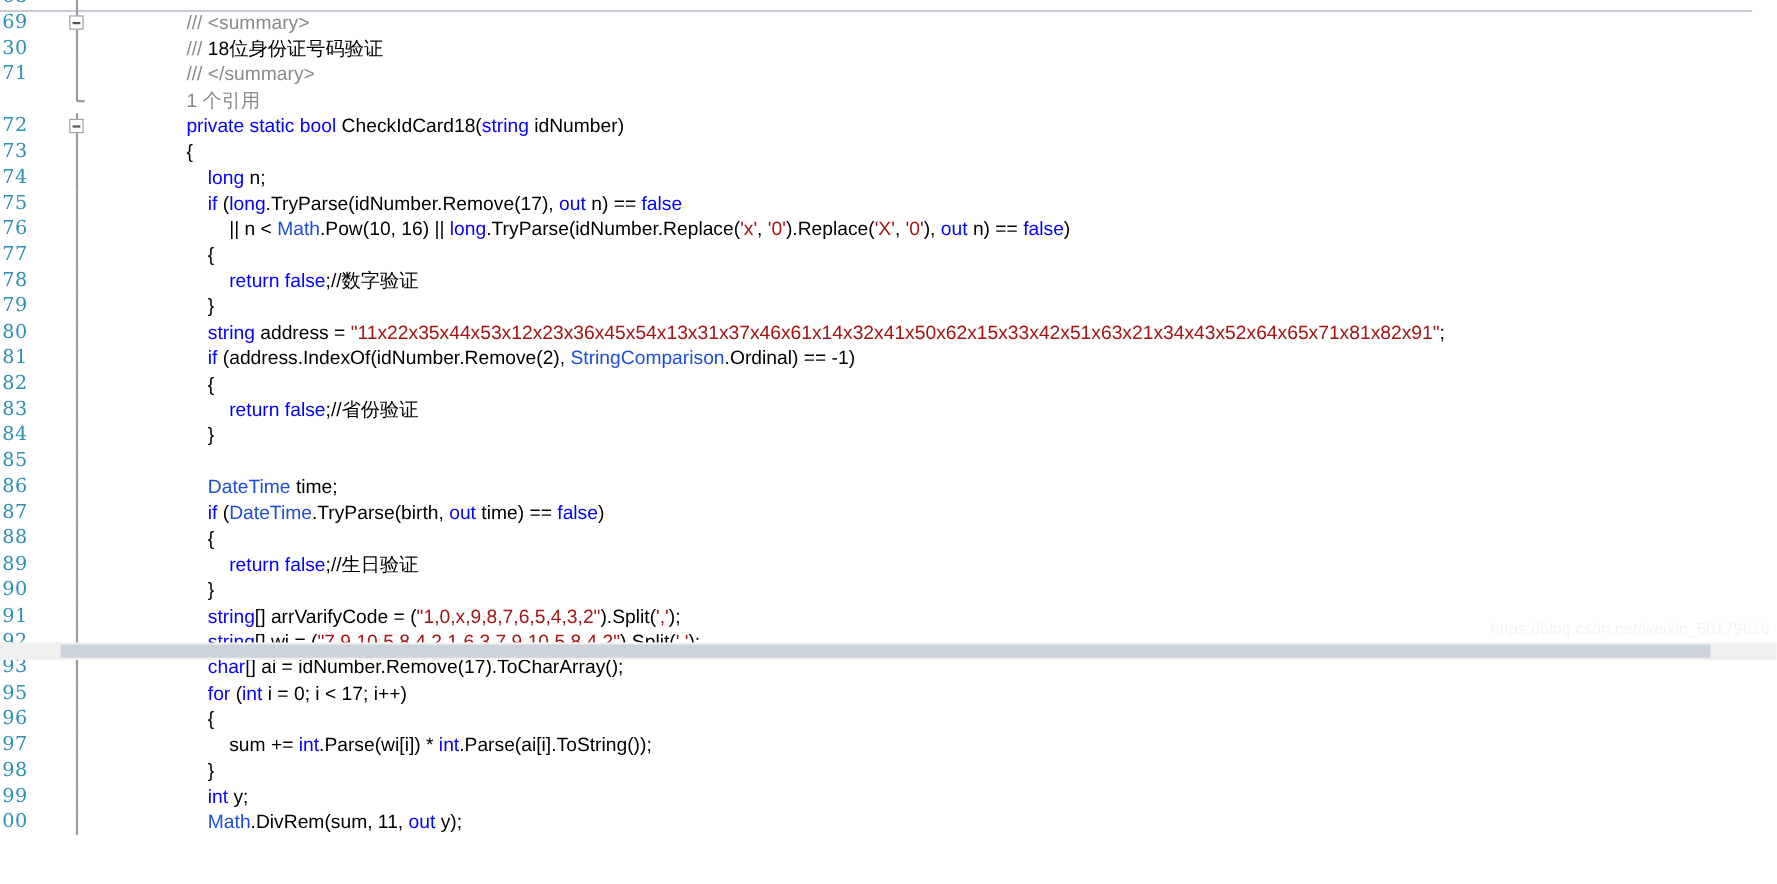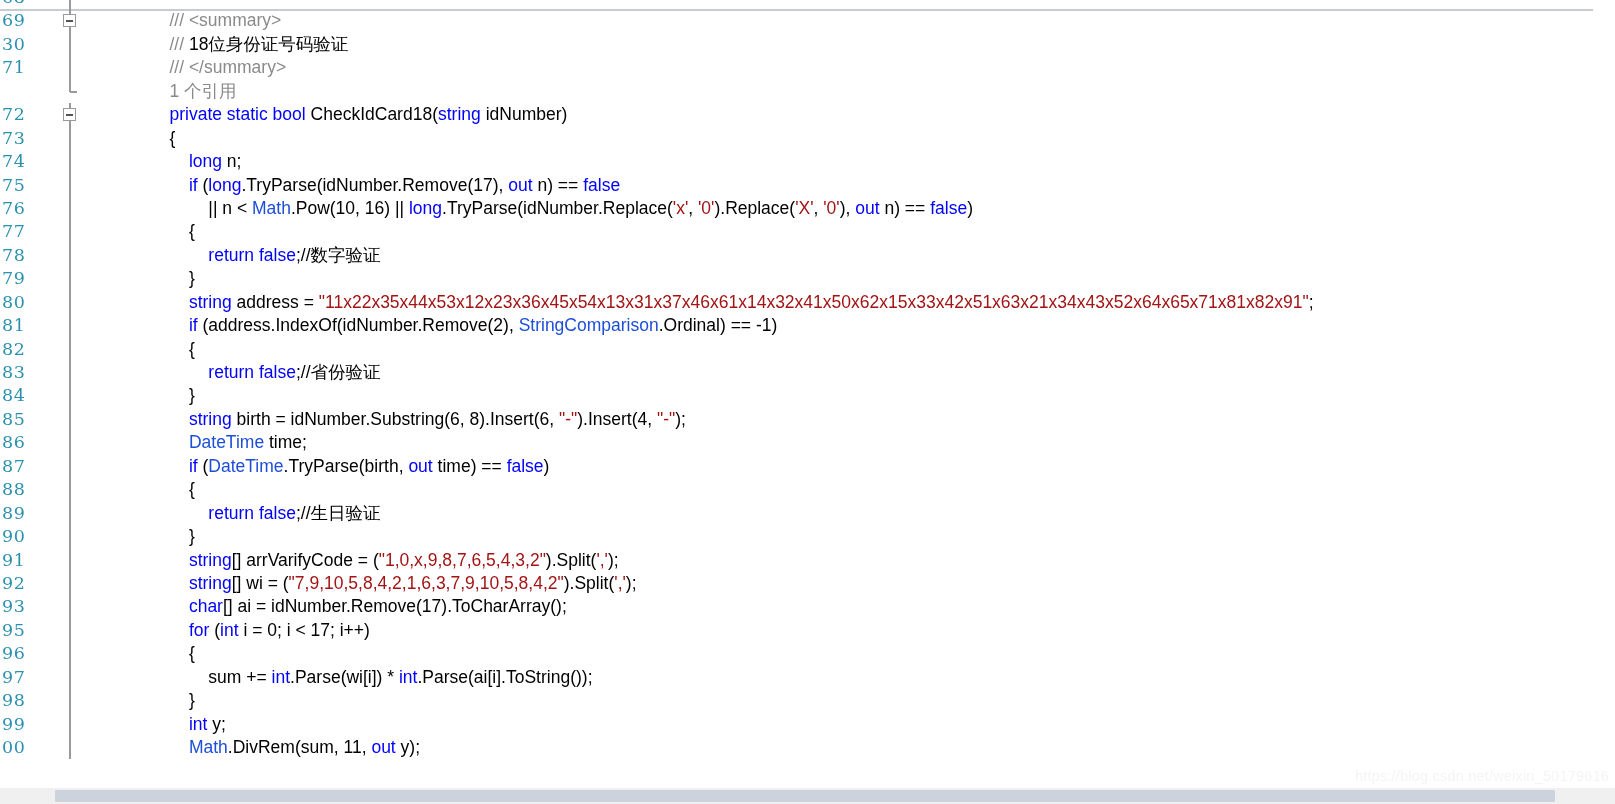--- a/index.html
+++ b/index.html
@@ -10,21 +10,21 @@
   body {
     width: 1615px;
     height: 804px;
     overflow: hidden;
     font-family: "DejaVu Serif", "Liberation Serif", serif;
   }
 
   #editor {
     position: relative;
     width: 1615px;
-    height: 804px;
+    height: 600px;
     background: #ffffff;
   }
 
   
   .top-rule {
     position: absolute;
     left: 0;
     top: 9px;
     width: 1593px;
     height: 2px;
@@ -181,21 +181,21 @@
       <div class="row"><div class="lineno">75</div><div class="foldcol"><div class="foldline"></div></div><div class="code"><span class="pln">        </span><span class="kw">if</span><span class="pln"> (</span><span class="kw">long</span><span class="pln">.TryParse(idNumber.Remove(17), </span><span class="kw">out</span><span class="pln"> n) == </span><span class="kw">false</span></div></div>
       <div class="row"><div class="lineno">76</div><div class="foldcol"><div class="foldline"></div></div><div class="code"><span class="pln">            || n &lt; </span><span class="typ">Math</span><span class="pln">.Pow(10, 16) || </span><span class="kw">long</span><span class="pln">.TryParse(idNumber.Replace(</span><span class="str">'x'</span><span class="pln">, </span><span class="str">'0'</span><span class="pln">).Replace(</span><span class="str">'X'</span><span class="pln">, </span><span class="str">'0'</span><span class="pln">), </span><span class="kw">out</span><span class="pln"> n) == </span><span class="kw">false</span><span class="pln">)</span></div></div>
       <div class="row"><div class="lineno">77</div><div class="foldcol"><div class="foldline"></div></div><div class="code"><span class="pln">        {</span></div></div>
       <div class="row"><div class="lineno">78</div><div class="foldcol"><div class="foldline"></div></div><div class="code"><span class="pln">            </span><span class="kw">return</span><span class="pln"> </span><span class="kw">false</span><span class="pln">;</span><span class="cmt">//数字验证</span></div></div>
       <div class="row"><div class="lineno">79</div><div class="foldcol"><div class="foldline"></div></div><div class="code"><span class="pln">        }</span></div></div>
       <div class="row"><div class="lineno">80</div><div class="foldcol"><div class="foldline"></div></div><div class="code"><span class="pln">        </span><span class="kw">string</span><span class="pln"> address = </span><span class="str">"11x22x35x44x53x12x23x36x45x54x13x31x37x46x61x14x32x41x50x62x15x33x42x51x63x21x34x43x52x64x65x71x81x82x91"</span><span class="pln">;</span></div></div>
       <div class="row"><div class="lineno">81</div><div class="foldcol"><div class="foldline"></div></div><div class="code"><span class="pln">        </span><span class="kw">if</span><span class="pln"> (address.IndexOf(idNumber.Remove(2), </span><span class="typ">StringComparison</span><span class="pln">.Ordinal) == -1)</span></div></div>
       <div class="row"><div class="lineno">82</div><div class="foldcol"><div class="foldline"></div></div><div class="code"><span class="pln">        {</span></div></div>
       <div class="row"><div class="lineno">83</div><div class="foldcol"><div class="foldline"></div></div><div class="code"><span class="pln">            </span><span class="kw">return</span><span class="pln"> </span><span class="kw">false</span><span class="pln">;</span><span class="cmt">//省份验证</span></div></div>
       <div class="row"><div class="lineno">84</div><div class="foldcol"><div class="foldline"></div></div><div class="code"><span class="pln">        }</span></div></div>
-      <div class="row"><div class="lineno">85</div><div class="foldcol"><div class="foldline"></div></div><div class="code"><span class="pln">        </span><span class="kw">string</span><span class="pln"> birth = idNumber.Substring(6, 8).Insert(6, </span><span class="str">"-"</span><span class="pln">).Insert(4, </span><span class="str">"-"</span><span class="pln">);</span></div></div>
+      <div class="row"><div class="lineno">85</div><div class="foldcol"><div class="foldline"></div></div></div>
       <div class="row"><div class="lineno">86</div><div class="foldcol"><div class="foldline"></div></div><div class="code"><span class="pln">        </span><span class="typ">DateTime</span><span class="pln"> time;</span></div></div>
       <div class="row"><div class="lineno">87</div><div class="foldcol"><div class="foldline"></div></div><div class="code"><span class="pln">        </span><span class="kw">if</span><span class="pln"> (</span><span class="typ">DateTime</span><span class="pln">.TryParse(birth, </span><span class="kw">out</span><span class="pln"> time) == </span><span class="kw">false</span><span class="pln">)</span></div></div>
       <div class="row"><div class="lineno">88</div><div class="foldcol"><div class="foldline"></div></div><div class="code"><span class="pln">        {</span></div></div>
       <div class="row"><div class="lineno">89</div><div class="foldcol"><div class="foldline"></div></div><div class="code"><span class="pln">            </span><span class="kw">return</span><span class="pln"> </span><span class="kw">false</span><span class="pln">;</span><span class="cmt">//生日验证</span></div></div>
       <div class="row"><div class="lineno">90</div><div class="foldcol"><div class="foldline"></div></div><div class="code"><span class="pln">        }</span></div></div>
       <div class="row"><div class="lineno">91</div><div class="foldcol"><div class="foldline"></div></div><div class="code"><span class="pln">        </span><span class="kw">string</span><span class="pln">[] arrVarifyCode = (</span><span class="str">"1,0,x,9,8,7,6,5,4,3,2"</span><span class="pln">).Split(</span><span class="str">','</span><span class="pln">);</span></div></div>
       <div class="row"><div class="lineno">92</div><div class="foldcol"><div class="foldline"></div></div><div class="code"><span class="pln">        </span><span class="kw">string</span><span class="pln">[] wi = (</span><span class="str">"7,9,10,5,8,4,2,1,6,3,7,9,10,5,8,4,2"</span><span class="pln">).Split(</span><span class="str">','</span><span class="pln">);</span></div></div>
       <div class="row"><div class="lineno">93</div><div class="foldcol"><div class="foldline"></div></div><div class="code"><span class="pln">        </span><span class="kw">char</span><span class="pln">[] ai = idNumber.Remove(17).ToCharArray();</span></div></div>
       <div class="row"><div class="lineno">95</div><div class="foldcol"><div class="foldline"></div></div><div class="code"><span class="pln">        </span><span class="kw">for</span><span class="pln"> (</span><span class="kw">int</span><span class="pln"> i = 0; i &lt; 17; i++)</span></div></div>
       <div class="row"><div class="lineno">96</div><div class="foldcol"><div class="foldline"></div></div><div class="code"><span class="pln">        {</span></div></div>

